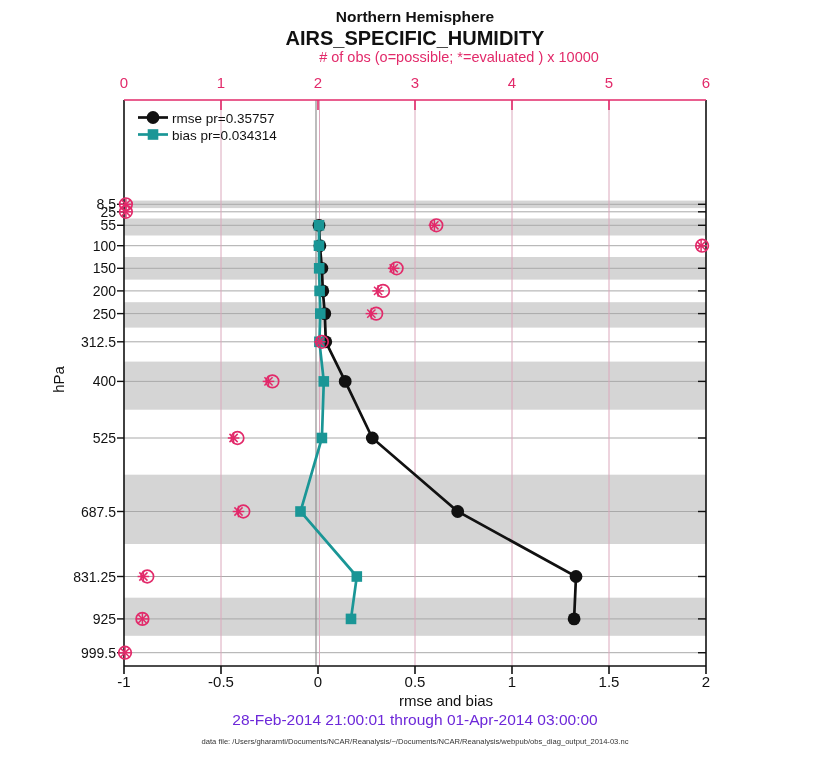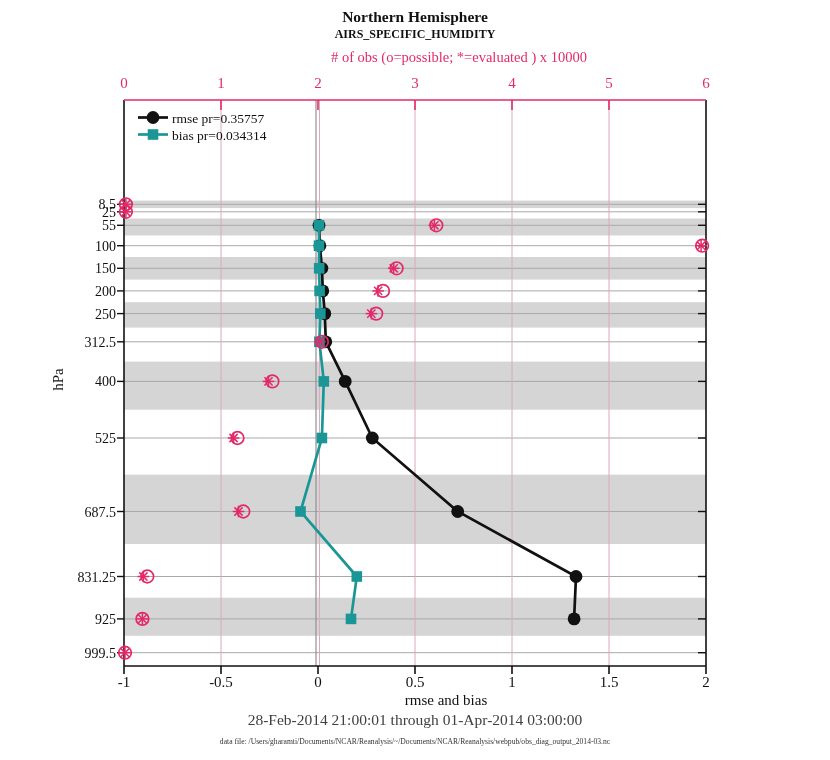--- a/index.html
+++ b/index.html
@@ -1,23 +1,23 @@
 <!DOCTYPE html>
 <html><head>
 <meta charset="utf-8">
 <style>
   html,body{margin:0;padding:0;background:#ffffff;}
   .page{position:relative;width:830px;height:760px;background:#fff;overflow:hidden;
-        font-family:Liberation Serif, serif;}
+        font-family:Liberation Sans, sans-serif;}
   .ctext{position:absolute;left:0;width:830px;text-align:center;white-space:nowrap;}
   .title1{top:8px;font-size:15.5px;font-weight:bold;color:#111;}
-  .title2{top:27px;font-size:12px;font-weight:bold;color:#111;}
+  .title2{top:27px;font-size:20px;font-weight:bold;color:#111;}
   .obslabel{top:49px;font-size:14.5px;padding-left:44px;}
   .xlabel{top:692px;font-size:15px;color:#111;padding-left:31px;}
-  .daterange{top:711px;font-size:15.5px;color:#404040;}
+  .daterange{top:711px;font-size:15.5px;color:#6d28d9;}
   .datafile{top:737px;font-size:7.6px;color:#333;}
   .ylabel{position:absolute;left:33px;top:371px;width:50px;text-align:center;
           font-size:15px;color:#111;transform:rotate(-90deg);}
   svg{position:absolute;left:0;top:0;}
 </style>
 </head>
 <body>
 
 <div class="page">
   <div class="ctext title1">Northern Hemisphere</div>

